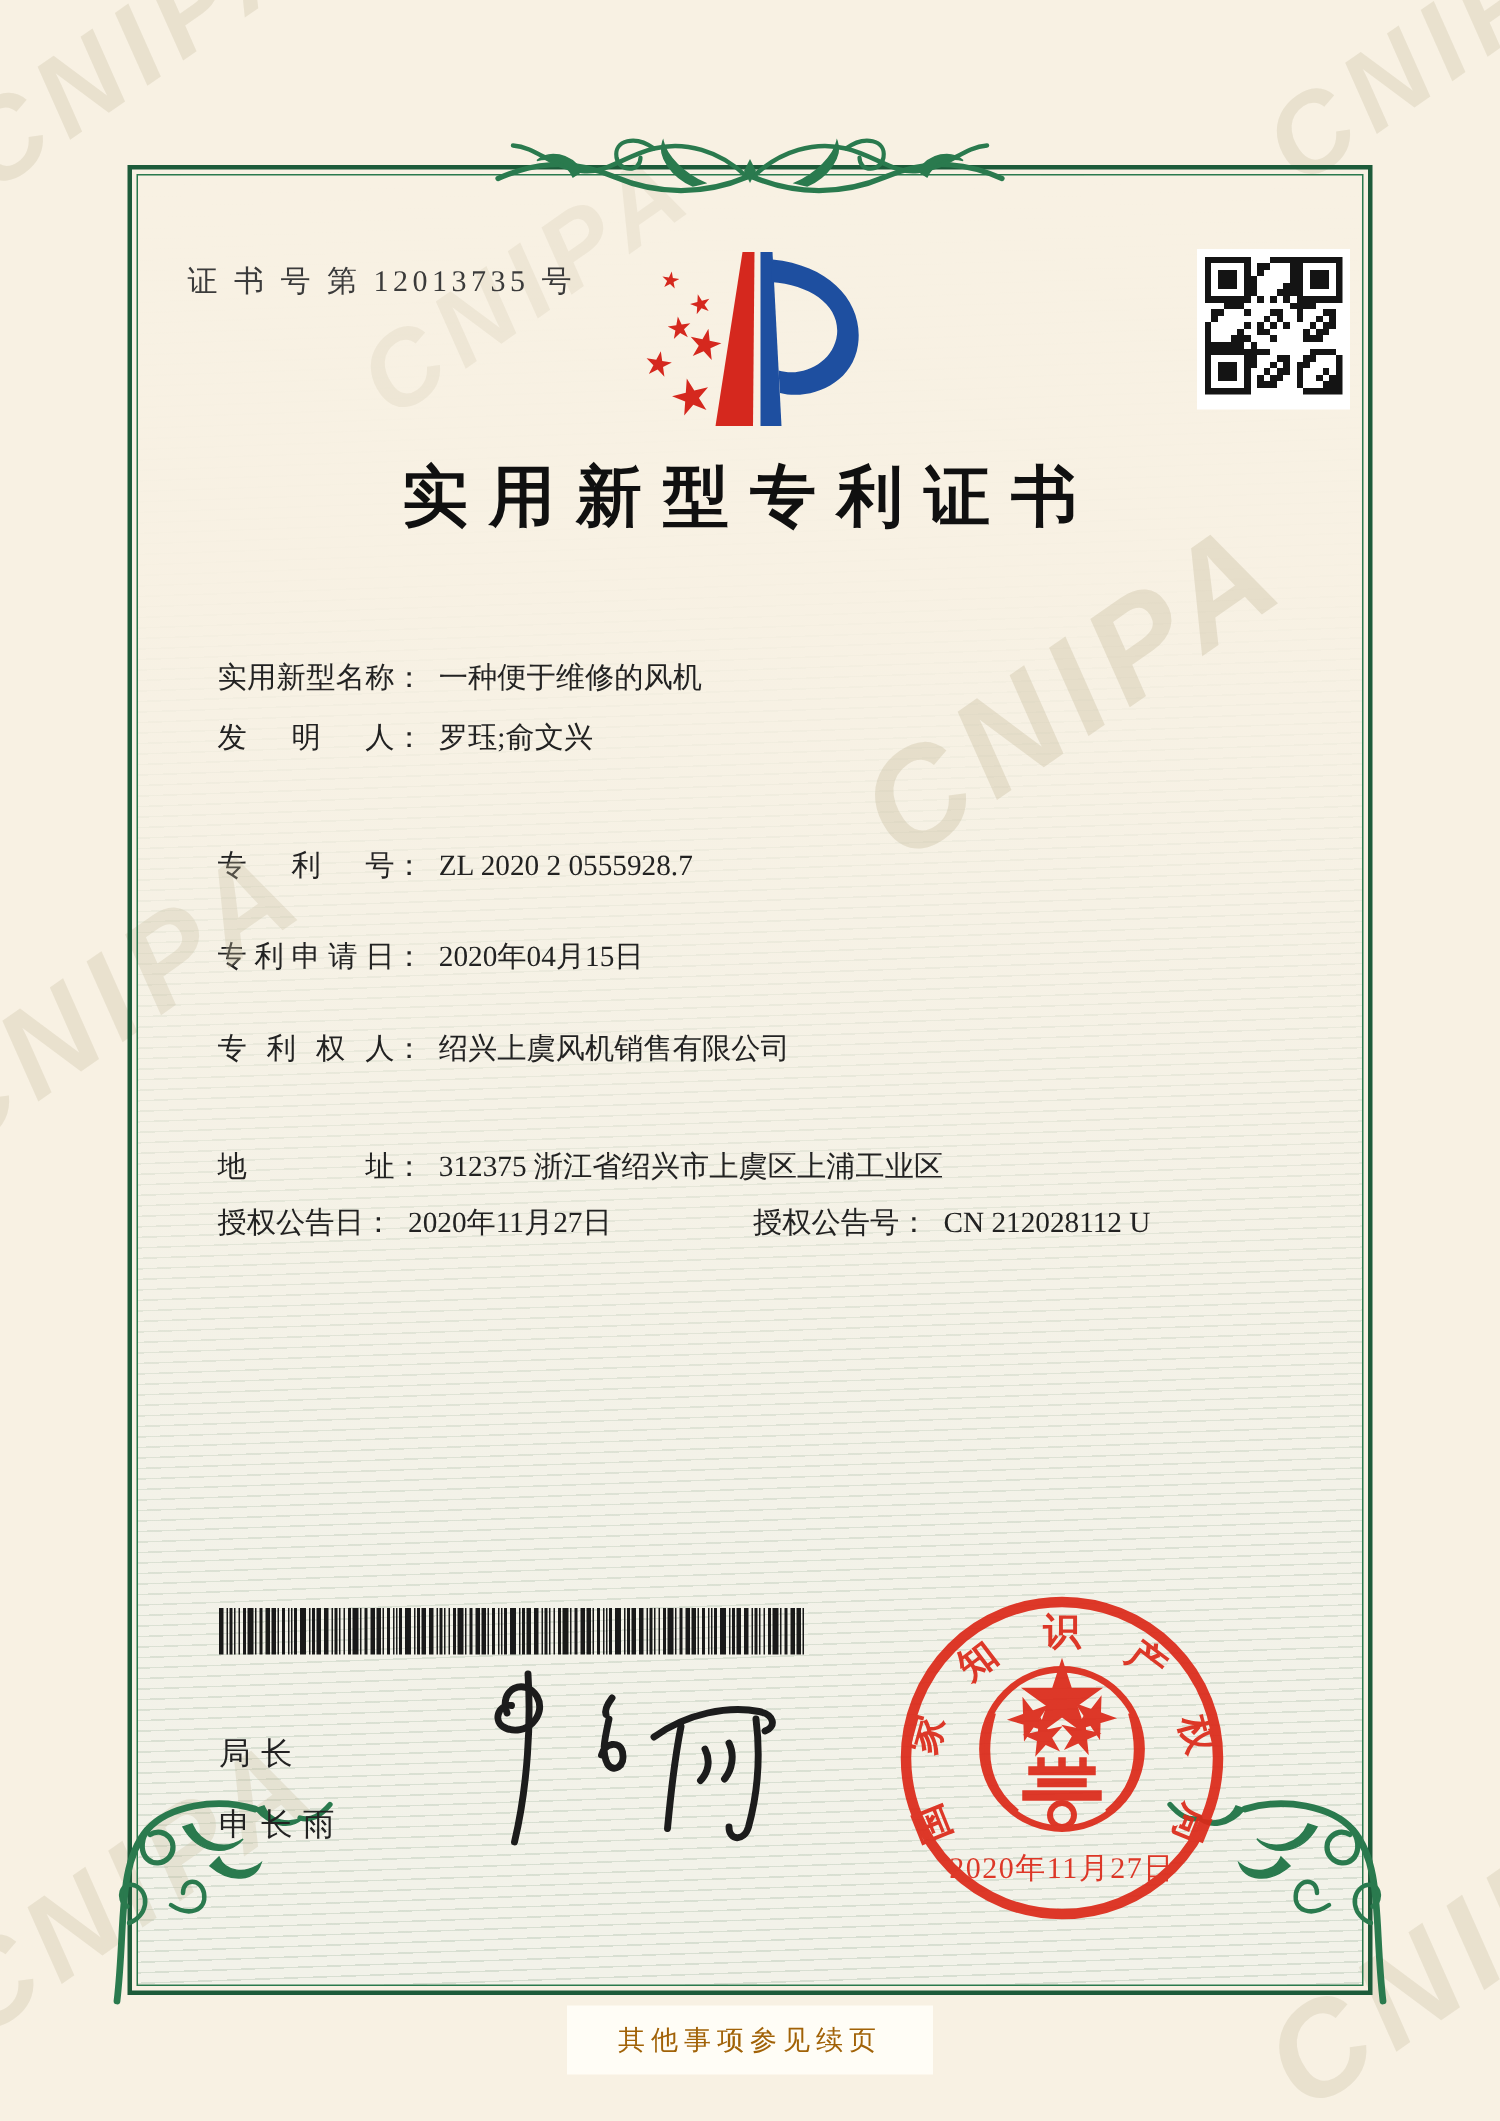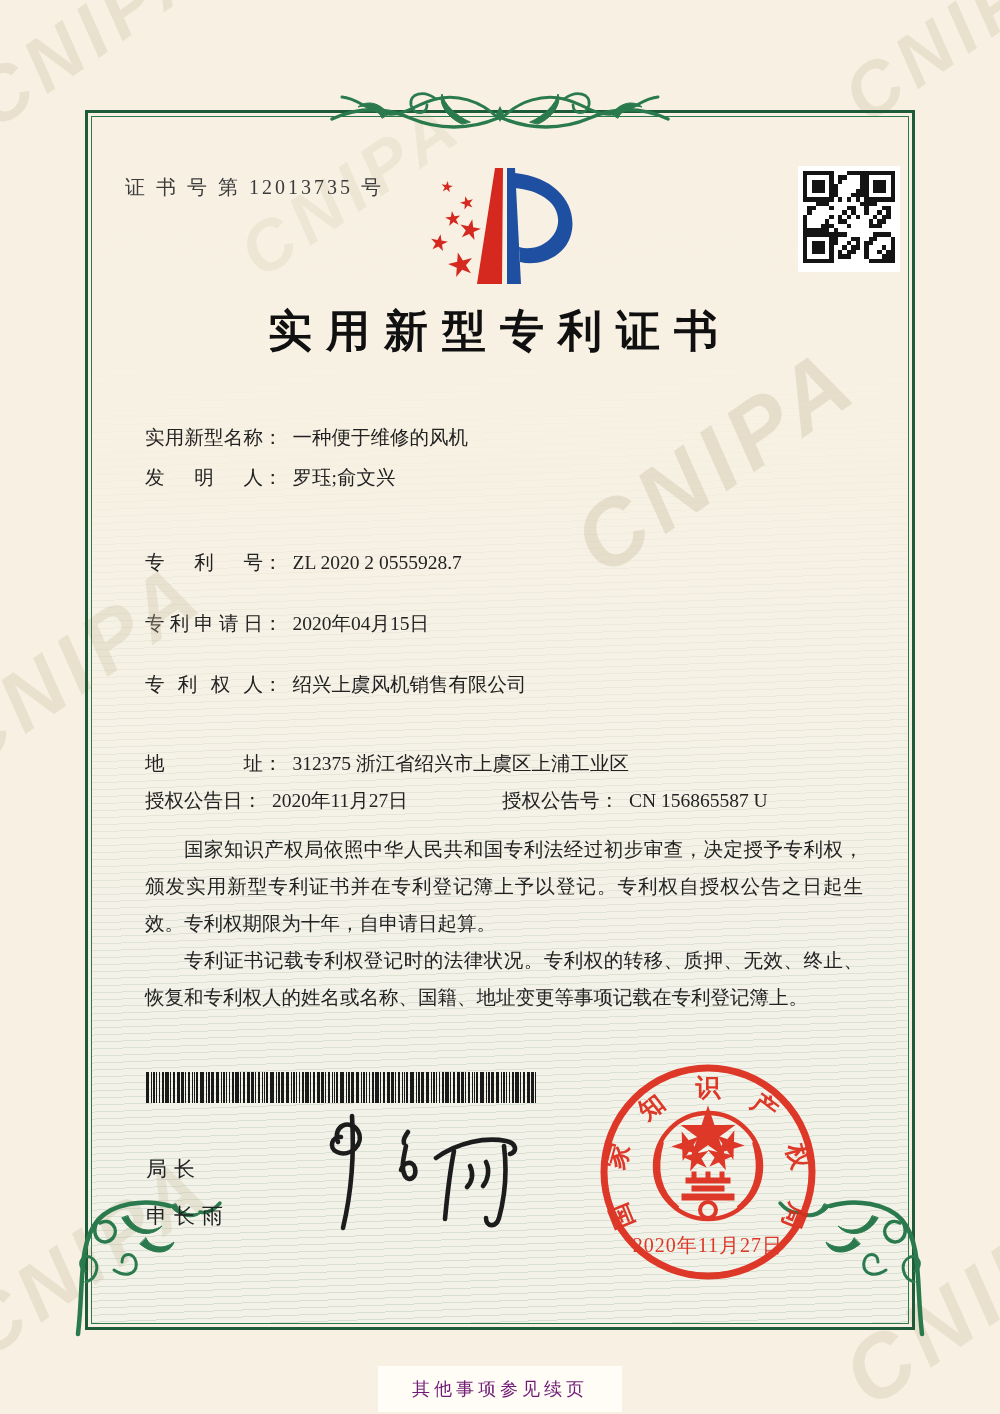--- a/index.html
+++ b/index.html
@@ -22,37 +22,37 @@
   
   .frame{position:absolute;left:85px;top:110px;width:824px;height:1214px;
          border:3.5px solid var(--green);z-index:2;pointer-events:none;}
   .frame-inner{position:absolute;left:3px;top:3px;right:3px;bottom:3px;border:1.5px solid var(--green2);}
   .orn{position:absolute;z-index:3;pointer-events:none;}
   .content{position:absolute;z-index:4;}
   
   .certno{position:absolute;left:125px;top:174px;font-size:20px;letter-spacing:3px;color:#3b3b3b;}
   .title{position:absolute;left:0;top:302px;width:1000px;text-align:center;font-size:44px;
          font-weight:700;letter-spacing:14px;color:#101010;}
-  .row{position:absolute;left:145px;font-size:19.5px;white-space:nowrap;}
+  .row{position:absolute;left:145px;font-size:19.5px;white-space:nowrap;margin-top:14px;}
   .flabel{display:inline-block;width:118px;text-align:justify;text-align-last:justify;vertical-align:bottom;}
   .colon{margin-right:10px;}
   .paras{position:absolute;left:145px;top:831px;width:718px;font-size:19.5px;line-height:37px;
          text-align:justify;}
   .paras p{margin:0;text-indent:2em;}
   .barcode{position:absolute;left:146px;top:1072px;width:396px;height:31px;font-size:0;}
   .barcode span{display:inline-block;height:100%;background:#191919;vertical-align:top;}
   .signer{position:absolute;left:146px;top:1146px;font-size:21px;letter-spacing:7px;line-height:47px;}
   .sig-svg{position:absolute;left:288px;top:1106px;z-index:5;}
   .seal{position:absolute;left:596px;top:1060px;z-index:6;opacity:0.93;}
   .seal text{font-family:"Liberation Serif","DejaVu Serif",serif;}
   .seal .arc text{font-size:25px;font-weight:700;fill:var(--red);}
   .seal .sealdate{font-size:20px;fill:var(--red);letter-spacing:1px;}
   .pageinfo{position:absolute;left:0;top:1288px;width:1000px;text-align:center;font-size:16.5px;letter-spacing:2px;}
-  .footnote{position:absolute;left:50%;transform:translateX(-50%);top:1366px;background:#fffdf6;
-            padding:11px 34px;font-size:18px;letter-spacing:4px;z-index:4;color:#701a75;}
+  .footnote{position:absolute;left:50%;transform:translateX(-50%);top:1337px;background:#fffdf6;
+            padding:11px 34px;font-size:18px;letter-spacing:4px;z-index:4;color:#a16207;}
   .qrbox{position:absolute;left:798px;top:166px;background:#fff;padding:5px;z-index:4;}
   .logo{position:absolute;left:423px;top:163px;z-index:4;}
 </style>
 </head>
 <body>
 
 <div class="sheet">
 
   <span class="wm" style="left:-45px;top:-12px;font-size:76px;">CNIPA</span>
   <span class="wm" style="left:225px;top:148px;font-size:70px;color:rgba(200,189,160,0.20);">CNIPA</span>
@@ -371,27 +371,23 @@
     <span class="flabel">专利权人</span><span class="colon">：</span><span>绍兴上虞风机销售有限公司</span>
   </div>
   <div class="row" style="top:750px;">
     <span class="flabel">地址</span><span class="colon">：</span><span>312375 浙江省绍兴市上虞区上浦工业区</span>
   </div>
 
   <div class="row" style="top:787px;">
     <span>授权公告日</span><span class="colon">：</span><span>2020年11月27日</span>
   </div>
   <div class="row" style="left:502px;top:787px;">
-    <span>授权公告号</span><span class="colon">：</span><span>CN 156865587 U</span>
-  </div>
-
-  <div class="paras content">
-    <p>国家知识产权局依照中华人民共和国专利法经过初步审查，决定授予专利权，颁发实用新型专利证书并在专利登记簿上予以登记。专利权自授权公告之日起生效。专利权期限为十年，自申请日起算。</p>
-    <p>专利证书记载专利权登记时的法律状况。专利权的转移、质押、无效、终止、恢复和专利权人的姓名或名称、国籍、地址变更等事项记载在专利登记簿上。</p>
-  </div>
+    <span>授权公告号</span><span class="colon">：</span><span>CN 212028112 U</span>
+  </div>
+
 
   <div class="barcode content"><span style="width:3px;margin-right:2px"></span><span style="width:1px;margin-right:1px"></span><span style="width:2px;margin-right:1px"></span><span style="width:1px;margin-right:2px"></span><span style="width:1px;margin-right:2px"></span><span style="width:2px;margin-right:1px"></span><span style="width:4px;margin-right:1px"></span><span style="width:1px;margin-right:2px"></span><span style="width:2px;margin-right:2px"></span><span style="width:3px;margin-right:1px"></span><span style="width:3px;margin-right:1px"></span><span style="width:1px;margin-right:2px"></span><span style="width:2px;margin-right:2px"></span><span style="width:1px;margin-right:1px"></span><span style="width:1px;margin-right:1px"></span><span style="width:2px;margin-right:2px"></span><span style="width:4px;margin-right:2px"></span><span style="width:1px;margin-right:1px"></span><span style="width:2px;margin-right:1px"></span><span style="width:3px;margin-right:2px"></span><span style="width:3px;margin-right:2px"></span><span style="width:1px;margin-right:1px"></span><span style="width:2px;margin-right:1px"></span><span style="width:1px;margin-right:2px"></span><span style="width:1px;margin-right:2px"></span><span style="width:2px;margin-right:1px"></span><span style="width:4px;margin-right:1px"></span><span style="width:1px;margin-right:2px"></span><span style="width:2px;margin-right:2px"></span><span style="width:3px;margin-right:1px"></span><span style="width:3px;margin-right:1px"></span><span style="width:1px;margin-right:2px"></span><span style="width:2px;margin-right:2px"></span><span style="width:1px;margin-right:1px"></span><span style="width:1px;margin-right:1px"></span><span style="width:2px;margin-right:2px"></span><span style="width:4px;margin-right:2px"></span><span style="width:1px;margin-right:1px"></span><span style="width:2px;margin-right:1px"></span><span style="width:3px;margin-right:2px"></span><span style="width:3px;margin-right:2px"></span><span style="width:1px;margin-right:1px"></span><span style="width:2px;margin-right:1px"></span><span style="width:1px;margin-right:2px"></span><span style="width:1px;margin-right:2px"></span><span style="width:2px;margin-right:1px"></span><span style="width:4px;margin-right:1px"></span><span style="width:1px;margin-right:2px"></span><span style="width:2px;margin-right:2px"></span><span style="width:3px;margin-right:1px"></span><span style="width:3px;margin-right:1px"></span><span style="width:1px;margin-right:2px"></span><span style="width:2px;margin-right:2px"></span><span style="width:1px;margin-right:1px"></span><span style="width:1px;margin-right:1px"></span><span style="width:2px;margin-right:2px"></span><span style="width:4px;margin-right:2px"></span><span style="width:1px;margin-right:1px"></span><span style="width:2px;margin-right:1px"></span><span style="width:3px;margin-right:2px"></span><span style="width:3px;margin-right:2px"></span><span style="width:1px;margin-right:1px"></span><span style="width:2px;margin-right:1px"></span><span style="width:1px;margin-right:2px"></span><span style="width:1px;margin-right:2px"></span><span style="width:2px;margin-right:1px"></span><span style="width:4px;margin-right:1px"></span><span style="width:1px;margin-right:2px"></span><span style="width:2px;margin-right:2px"></span><span style="width:3px;margin-right:1px"></span><span style="width:3px;margin-right:1px"></span><span style="width:1px;margin-right:2px"></span><span style="width:2px;margin-right:2px"></span><span style="width:1px;margin-right:1px"></span><span style="width:1px;margin-right:1px"></span><span style="width:2px;margin-right:2px"></span><span style="width:4px;margin-right:2px"></span><span style="width:1px;margin-right:1px"></span><span style="width:2px;margin-right:1px"></span><span style="width:3px;margin-right:2px"></span><span style="width:3px;margin-right:2px"></span><span style="width:1px;margin-right:1px"></span><span style="width:2px;margin-right:1px"></span><span style="width:1px;margin-right:2px"></span><span style="width:1px;margin-right:2px"></span><span style="width:2px;margin-right:1px"></span><span style="width:4px;margin-right:1px"></span><span style="width:1px;margin-right:2px"></span><span style="width:2px;margin-right:2px"></span><span style="width:3px;margin-right:1px"></span><span style="width:3px;margin-right:1px"></span><span style="width:1px;margin-right:2px"></span><span style="width:2px;margin-right:2px"></span><span style="width:1px;margin-right:1px"></span><span style="width:1px;margin-right:1px"></span><span style="width:2px;margin-right:2px"></span><span style="width:4px;margin-right:2px"></span><span style="width:1px;margin-right:1px"></span><span style="width:2px;margin-right:1px"></span><span style="width:3px;margin-right:2px"></span><span style="width:3px;margin-right:2px"></span><span style="width:1px;margin-right:1px"></span><span style="width:2px;margin-right:1px"></span><span style="width:1px;margin-right:2px"></span><span style="width:1px;margin-right:2px"></span><span style="width:2px;margin-right:1px"></span><span style="width:4px;margin-right:1px"></span><span style="width:1px;margin-right:2px"></span><span style="width:2px;margin-right:2px"></span><span style="width:3px;margin-right:1px"></span><span style="width:3px;margin-right:1px"></span><span style="width:1px;margin-right:2px"></span></div>
 
   <div class="signer content">
     <div>局长</div>
     <div>申长雨</div>
   </div>
 
   <svg class="sig-svg" width="250" height="135" viewBox="0 0 250 135">
     <g fill="none" stroke="#1c1c1c" stroke-width="4.6" stroke-linecap="round">

